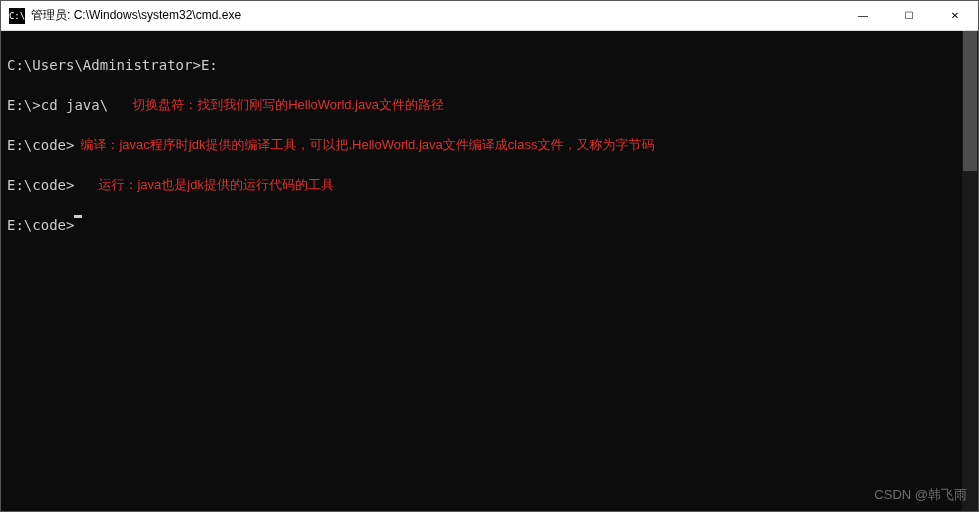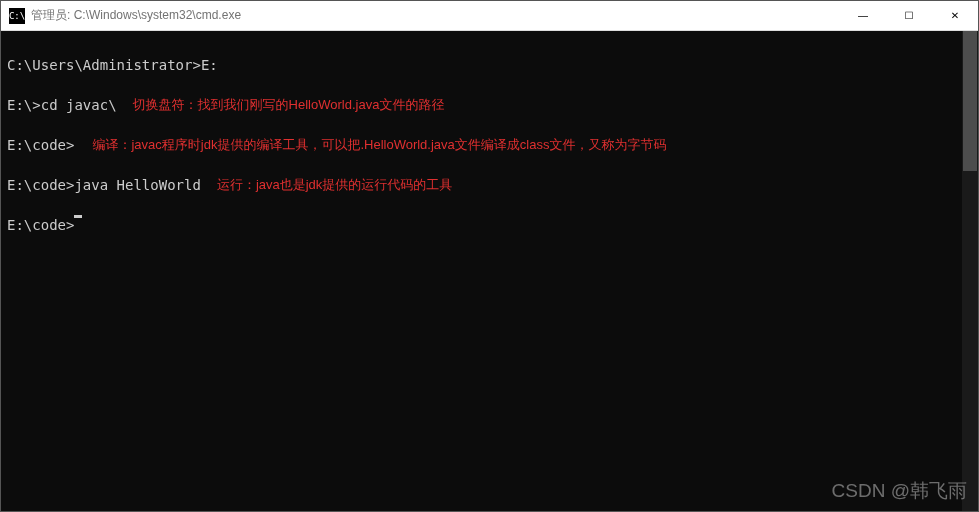--- a/index.html
+++ b/index.html
@@ -38,21 +38,21 @@
       display: flex;
       align-items: center;
       justify-content: center;
       background: #000;
       color: #fff;
       font-size: 9px;
       font-family: monospace;
     }
     .titlebar-text {
       font-size: 12px;
-      color: #737373;
+      color: #000000;
       flex: 1;
     }
     .window-controls {
       display: flex;
       height: 100%;
     }
     .win-btn {
       width: 46px;
       height: 100%;
       display: flex;
@@ -78,24 +78,24 @@
       min-height: 20px;
     }
     .prompt-line {
       display: flex;
       align-items: flex-start;
     }
     .annotation {
       color: #e03030;
       font-family: "Microsoft YaHei", "SimHei", sans-serif;
       font-size: 13px;
-      margin-left: 16px;
+      margin-left: 24px;
     }
     .annotation.offset {
-      margin-left: 18px;
+      margin-left: 6px;
     }
     .cursor-block {
       display: inline-block;
       width: 8px;
       height: 3px;
       background: #cccccc;
       vertical-align: baseline;
       margin-bottom: -1px;
     }
     .scrollbar {
@@ -112,21 +112,21 @@
       left: 1px;
       right: 1px;
       height: 140px;
       background: #4d4d4d;
     }
     .watermark {
       position: absolute;
       right: 12px;
       bottom: 8px;
       color: rgba(190,190,190,0.55);
-      font-size: 19px;
+      font-size: 13px;
       font-family: "Microsoft YaHei", sans-serif;
     }
   </style>
 </head>
 <body>
 
 <div class="window">
   <div class="titlebar">
     <div class="titlebar-icon">C:\</div>
     <div class="titlebar-text">管理员: C:\Windows\system32\cmd.exe</div>
@@ -139,33 +139,33 @@
 
   <div class="terminal">
     <div class="line"></div>
 
     <div class="line prompt-line">
       <span>C:\Users\Administrator&gt;</span><span>E:</span>
     </div>
     <div class="line"></div>
 
     <div class="line prompt-line">
-      <span>E:\&gt;</span><span>cd javac\</span>
+      <span>E:\&gt;</span><span>cd java\</span>
       <span class="annotation">切换盘符：找到我们刚写的HelloWorld.java文件的路径</span>
     </div>
     <div class="line"></div>
 
     <div class="line prompt-line">
       <span>E:\code&gt;</span>
       <span class="annotation offset">编译：javac程序时jdk提供的编译工具，可以把.HelloWorld.java文件编译成class文件，又称为字节码</span>
     </div>
     <div class="line"></div>
 
     <div class="line prompt-line">
-      <span>E:\code&gt;</span><span>java HelloWorld</span>
+      <span>E:\code&gt;</span>
       <span class="annotation">运行：java也是jdk提供的运行代码的工具</span>
     </div>
 
     <div class="line"></div>
 
     <div class="line prompt-line">
       <span>E:\code&gt;</span><span class="cursor-block"></span>
     </div>
 
     <div class="scrollbar">

